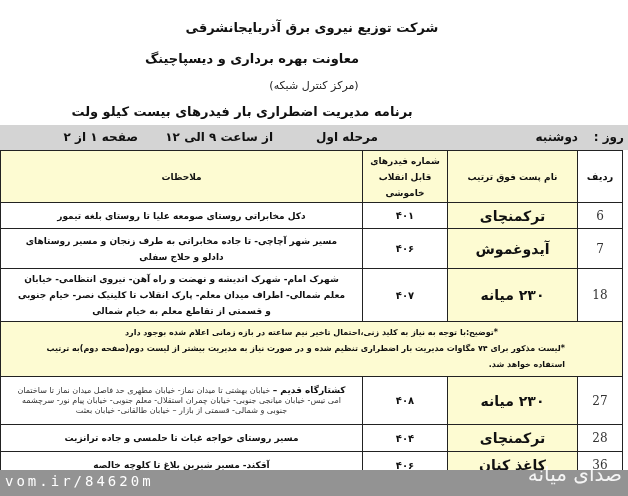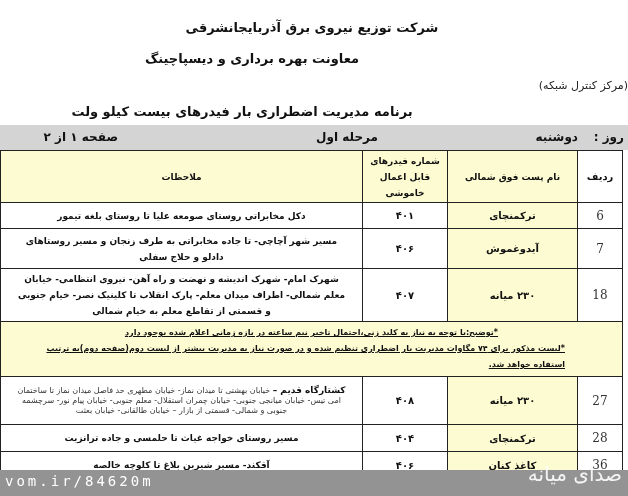--- a/index.html
+++ b/index.html
@@ -1,76 +1,77 @@
 <!DOCTYPE html>
 <html><head>
   <meta charset="utf-8">
   <style>
     * { box-sizing: border-box; margin: 0; padding: 0; }
     html, body { width: 628px; height: 496px; overflow: hidden; background: #ffffff; }
     body { font-family: "DejaVu Sans", sans-serif; color: #111; position: relative; }
     .t1 { position: absolute; top: 20px; left: 0; width: 624px; text-align: center; font-size: 13px; font-weight: bold; direction: rtl; }
     .t2 { position: absolute; top: 51px; left: 0; width: 504px; text-align: center; font-size: 13px; font-weight: bold; direction: rtl; }
-    .t3 { position: absolute; top: 79px; left: 0; width: 628px; font-size: 11px; direction: rtl; color: #222; }
+    .t3 { position: absolute; top: 79px; left: 0; width: 628px; text-align: center; font-size: 11px; direction: rtl; color: #222; }
     .t4 { position: absolute; top: 104px; left: 0; width: 504px; text-align: center; font-size: 13px; font-weight: bold; direction: rtl; padding-right: 20px; }
 
     .infobar { position: absolute; top: 125px; left: 0; width: 628px; height: 25px; background: #d4d4d4; direction: rtl; font-weight: bold; font-size: 12px; }
     .infobar span { position: absolute; top: 5px; white-space: nowrap; }
     .ib-day-label { right: 4px; }
     .ib-day { right: 50px; }
     .ib-stage { right: 250px; }
     .ib-time { right: 355px; }
-    .ib-page { right: 510px; text-align: center; }
+    .ib-page { right: 490px; text-align: center; }
 
     table { position: absolute; top: 150px; left: 0; width: 622px; border-collapse: collapse; direction: rtl; table-layout: fixed; }
     td, th { border: 1px solid #222; text-align: center; vertical-align: middle; font-size: 9px; font-weight: bold; overflow: hidden; }
     th { background: #fdfbd2; font-weight: bold; height: 52px; }
     th.radif { background: #ffffff; font-size: 10px; }
     th.feeders { font-size: 9px; line-height: 16px; }
     td.radif { font-size: 12px; font-weight: normal; color: #333; font-family: "DejaVu Serif", serif; }
-    td.station { background: #fdfbd2; font-size: 10px; }
+    td.station { background: #fdfbd2; font-size: 14px; }
     td.feeder { font-size: 10px; }
     td.remark { font-size: 9px; padding: 2px 16px; line-height: 16px; }
     td.remark.small { font-size: 8px; color: #333; font-weight: normal; line-height: 10px; }
     .remark-bold { font-weight: bold; color: #111; font-size: 9px; }
     tr.note td { background: #fdfbd2; text-align: right; padding: 3px 12px; font-size: 8px; line-height: 16px; }
-    .note-line { display: block; text-align: center; text-decoration: underline; }
+    .note-line { display: block; text-align: center; }
     .note-line.second { text-align: right; padding-right: 45px; }
 
     .footer { position: absolute; top: 470px; left: 0; width: 628px; height: 26px; background: #939393; }
     .footer-url { position: absolute; left: 5px; top: 3px; color: #ffffff; font-size: 14px; letter-spacing: 3px; font-family: "DejaVu Sans Mono", monospace; }
     .footer-logo { position: absolute; right: 6px; top: -8px; color: #ffffff; font-size: 20px; direction: rtl; font-family: "DejaVu Sans", sans-serif; opacity: 0.9; }
   </style>
 </head>
 <body>
 
 <div class="t1">شرکت توزیع نیروی برق آذربایجانشرقی</div>
 <div class="t2">معاونت بهره برداری و دیسپاچینگ</div>
 <div class="t3">(مرکز کنترل شبکه)</div>
 <div class="t4">برنامه مدیریت اضطراری بار فیدرهای بیست کیلو ولت</div>
 
 <div class="infobar">
   <span class="ib-day-label">روز :</span>
   <span class="ib-day">دوشنبه</span>
   <span class="ib-stage">مرحله اول</span>
+  <span class="ib-time">از ساعت ۹ الی ۱۲</span>
   <span class="ib-page">صفحه ۱ از ۲</span>
 </div>
 
 <table>
   <colgroup>
     <col style="width:45px">
     <col style="width:130px">
     <col style="width:85px">
     <col style="width:362px">
   </colgroup>
   <tbody>
       <tr>
     <th class="radif">ردیف</th>
-    <th>نام پست فوق شمالی</th>
-    <th class="feeders">شماره فیدرهای قابل اعمال خاموشی</th>
+    <th>نام پست فوق ترتیب</th>
+    <th class="feeders">شماره فیدرهای قابل انقلاب خاموشی</th>
     <th>ملاحظات</th>
   </tr>
   <tr style="height:26px">
     <td class="radif">6</td>
     <td class="station">ترکمنچای</td>
     <td class="feeder">۴۰۱</td>
     <td class="remark">دکل مخابراتی روستای صومعه علیا تا روستای بلغه تیمور</td>
   </tr>
   <tr style="height:40px">
     <td class="radif">7</td>

